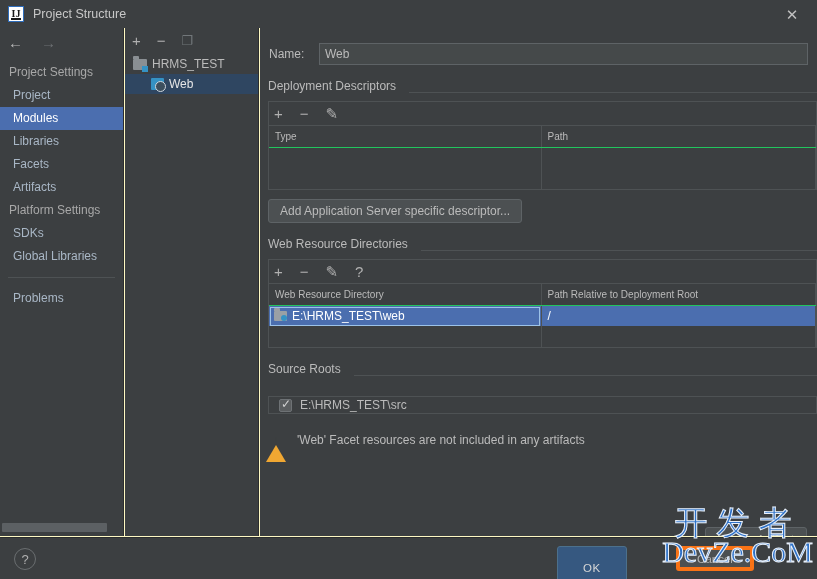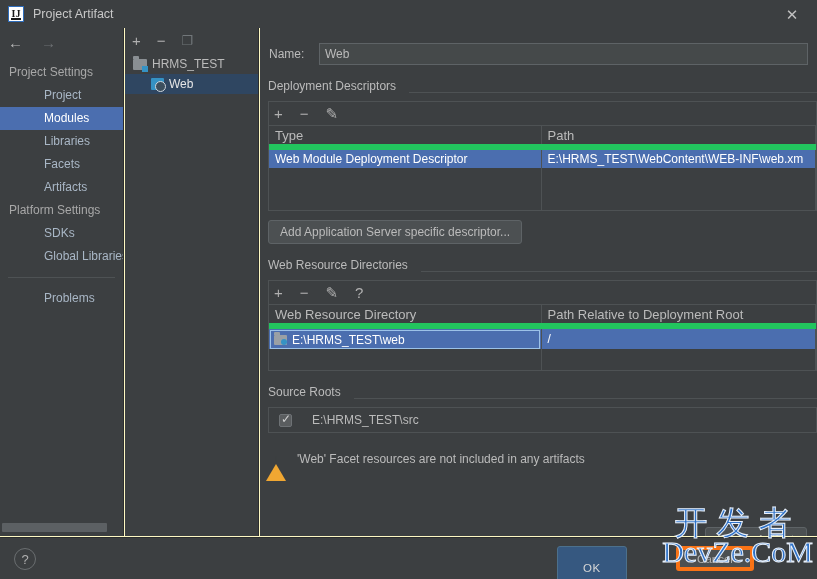--- a/index.html
+++ b/index.html
@@ -47,21 +47,21 @@
   .nav-arrow { font-size: 15px; line-height: 1; }
   .nav-back { color: #b9b9b9; }
   .nav-fwd { color: #6d7073; }
 
   .nav-list { padding-top: 4px; }
   .nav-group {
     height: 23px; line-height: 23px; padding-left: 9px;
     color: #a8a8a8; font-size: 12px; white-space: nowrap;
   }
   .nav-item {
-    height: 23px; line-height: 23px; padding-left: 44px;
+    height: 23px; line-height: 23px; padding-left: 13px;
     color: #a9b7c6; font-size: 12px; white-space: nowrap; overflow: hidden;
   }
   .nav-item.selected { background: #4b6eaf; color: #ffffff; }
   .nav-sep {
     margin: 9px 8px 9px 8px; height: 1px; background: #4e5254;
   }
   .sidebar-hscroll {
     position: absolute; left: 2px; bottom: 4px; width: 105px; height: 9px;
     background: #5c6063; border-radius: 1px;
   }
@@ -123,23 +123,23 @@
   .group-title .rule { flex: 1; height: 1px; background: #4e5254; }
 
   .table-toolbar {
     height: 24px; display: flex; align-items: center; gap: 17px; padding-left: 5px;
     margin-top: 8px; background: #3c3f41;
     border: 1px solid #4e5254; border-bottom: none; width: 549px;
   }
   .table-wrap { width: 549px; border: 1px solid #4e5254; background: #3c3f41; }
   table.grid { width: 100%; border-collapse: collapse; table-layout: fixed; }
   table.grid th {
-    text-align: left; font-weight: normal; font-size: 13px; color: #bbbbbb;
+    text-align: left; font-weight: normal; font-size: 10px; color: #bbbbbb;
     height: 21px; padding: 0 0 0 6px; background: #3c3f41;
-    border-bottom: 6px solid #22c55e; border-right: 1px solid #4e5254;
+    border-bottom: 1px solid #22c55e; border-right: 1px solid #4e5254;
   }
   table.grid td {
     font-size: 12px; color: #bbbbbb; height: 21px; padding: 0 0 0 6px;
     border-right: 1px solid #4e5254; white-space: nowrap; overflow: hidden;
   }
   tr.sel td { background: #4b6eaf; color: #ffffff; }
   tr.empty td { border-right: 1px solid #4e5254; }
 
   .btn {
     background: #4c5052; border: 1px solid #5e6366; border-radius: 3px;
@@ -159,22 +159,22 @@
   .wrd-folder::before {
     content: ""; position: absolute; left: 0; top: -3px; width: 6px; height: 3px;
     background: #9aa0a5; border-radius: 1px 1px 0 0;
   }
   .wrd-folder::after {
     content: ""; position: absolute; right: 0px; bottom: 0px; width: 6px; height: 6px;
     background: #3592c4; border-radius: 50%;
   }
 
   .src-box {
-    width: 549px; border: 1px solid #4e5254; height: 26px;
-    display: flex; align-items: center; padding-left: 10px; gap: 20px; margin-top: 8px;
+    width: 549px; border: 1px solid #4e5254; height: 18px;
+    display: flex; align-items: center; padding-left: 10px; gap: 8px; margin-top: 20px;
   }
   .cbox {
     width: 13px; height: 13px; background: #5a5d5f; border: 1px solid #6e7275;
     border-radius: 2px; position: relative; flex: none;
   }
   .cbox::after {
     content: "✓"; position: absolute; left: 1px; top: -3px;
     font-size: 12px; color: #cfcfcf; line-height: 14px;
   }
 
@@ -238,21 +238,21 @@
 </style>
 </head>
 <body>
 
 <div class="dialog">
 
   <div class="titlebar">
     <div class="ij-logo">
       <span>IJ</span>
     </div>
-    <div class="title-text">Project Artifact</div>
+    <div class="title-text">Project Structure</div>
     <div class="win-close">✕</div>
   </div>
 
   <div class="sidebar">
     <div class="nav-arrows">
       <span class="nav-arrow nav-back">←</span>
       <span class="nav-arrow nav-fwd">→</span>
     </div>
     <div class="nav-list">
       <div class="nav-group">Project Settings</div>
@@ -313,24 +313,20 @@
               <col style="width:272px">
               <col>
             </colgroup>
           <thead>
             <tr>
               <th>Type</th>
               <th>Path</th>
             </tr>
           </thead>
           <tbody>
-            <tr class="sel">
-              <td>Web Module Deployment Descriptor</td>
-              <td>E:\HRMS_TEST\WebContent\WEB-INF\web.xm</td>
-            </tr>
             <tr class="empty">
               <td style="height:19px"></td>
               <td></td>
             </tr>
             <tr class="empty">
               <td style="height:19px"></td>
               <td></td>
             </tr>
           </tbody>
         </table>

